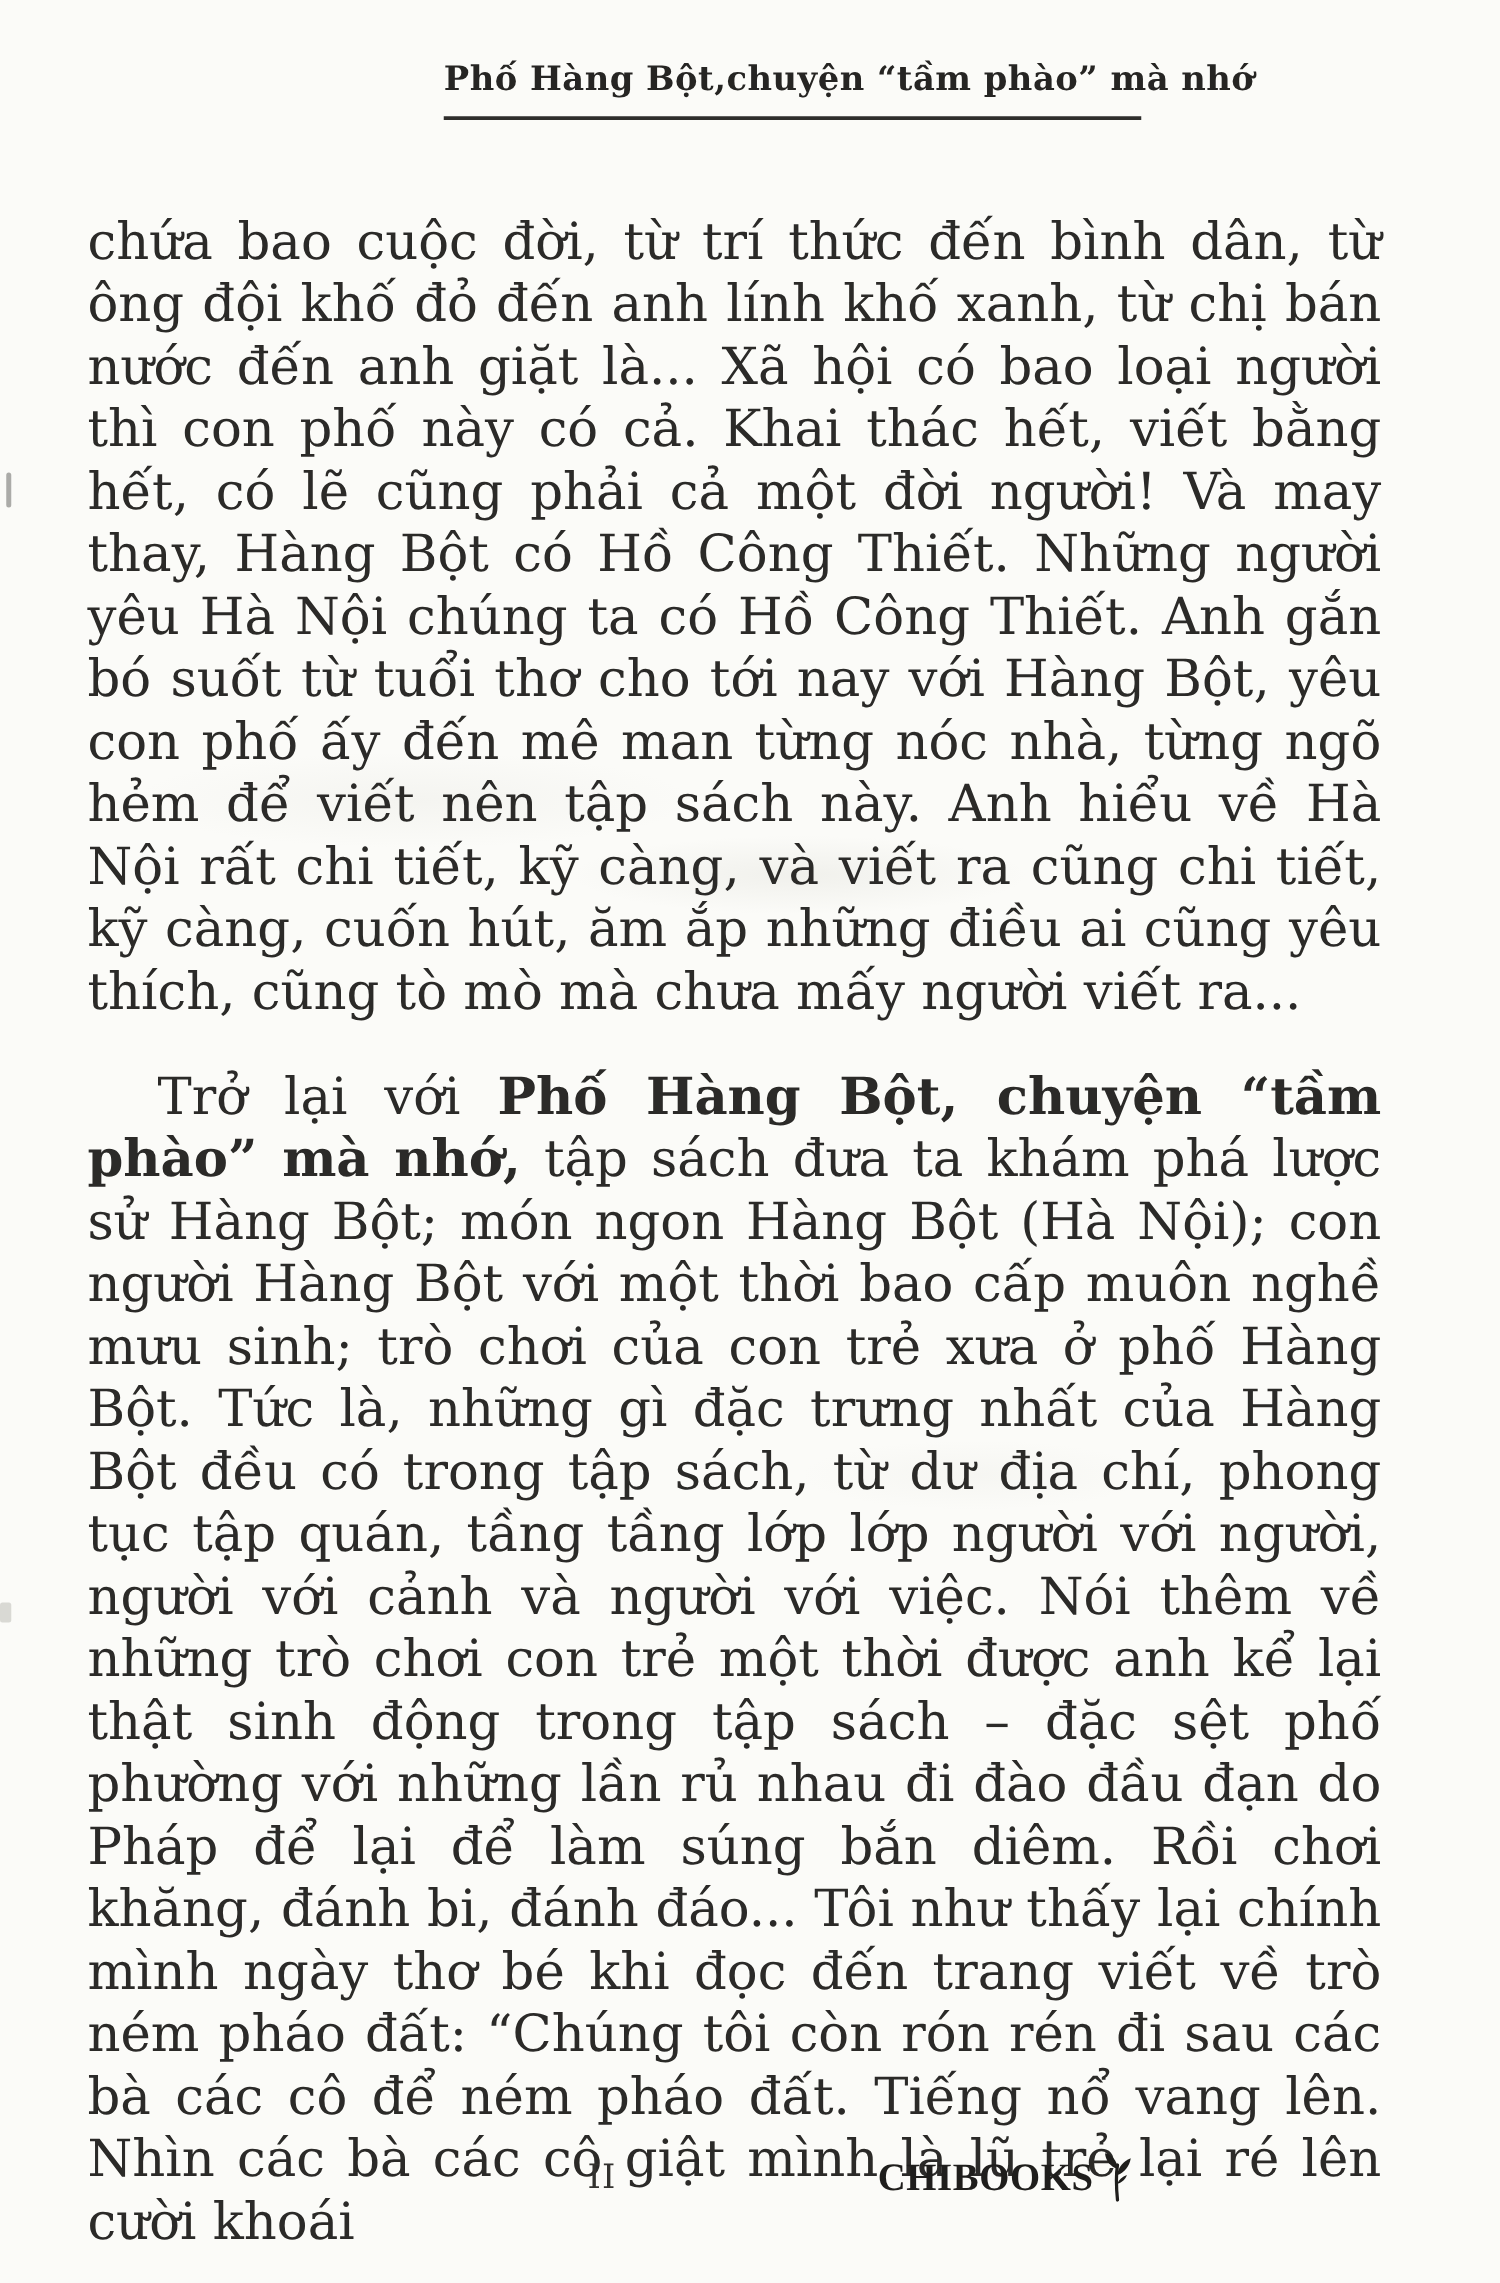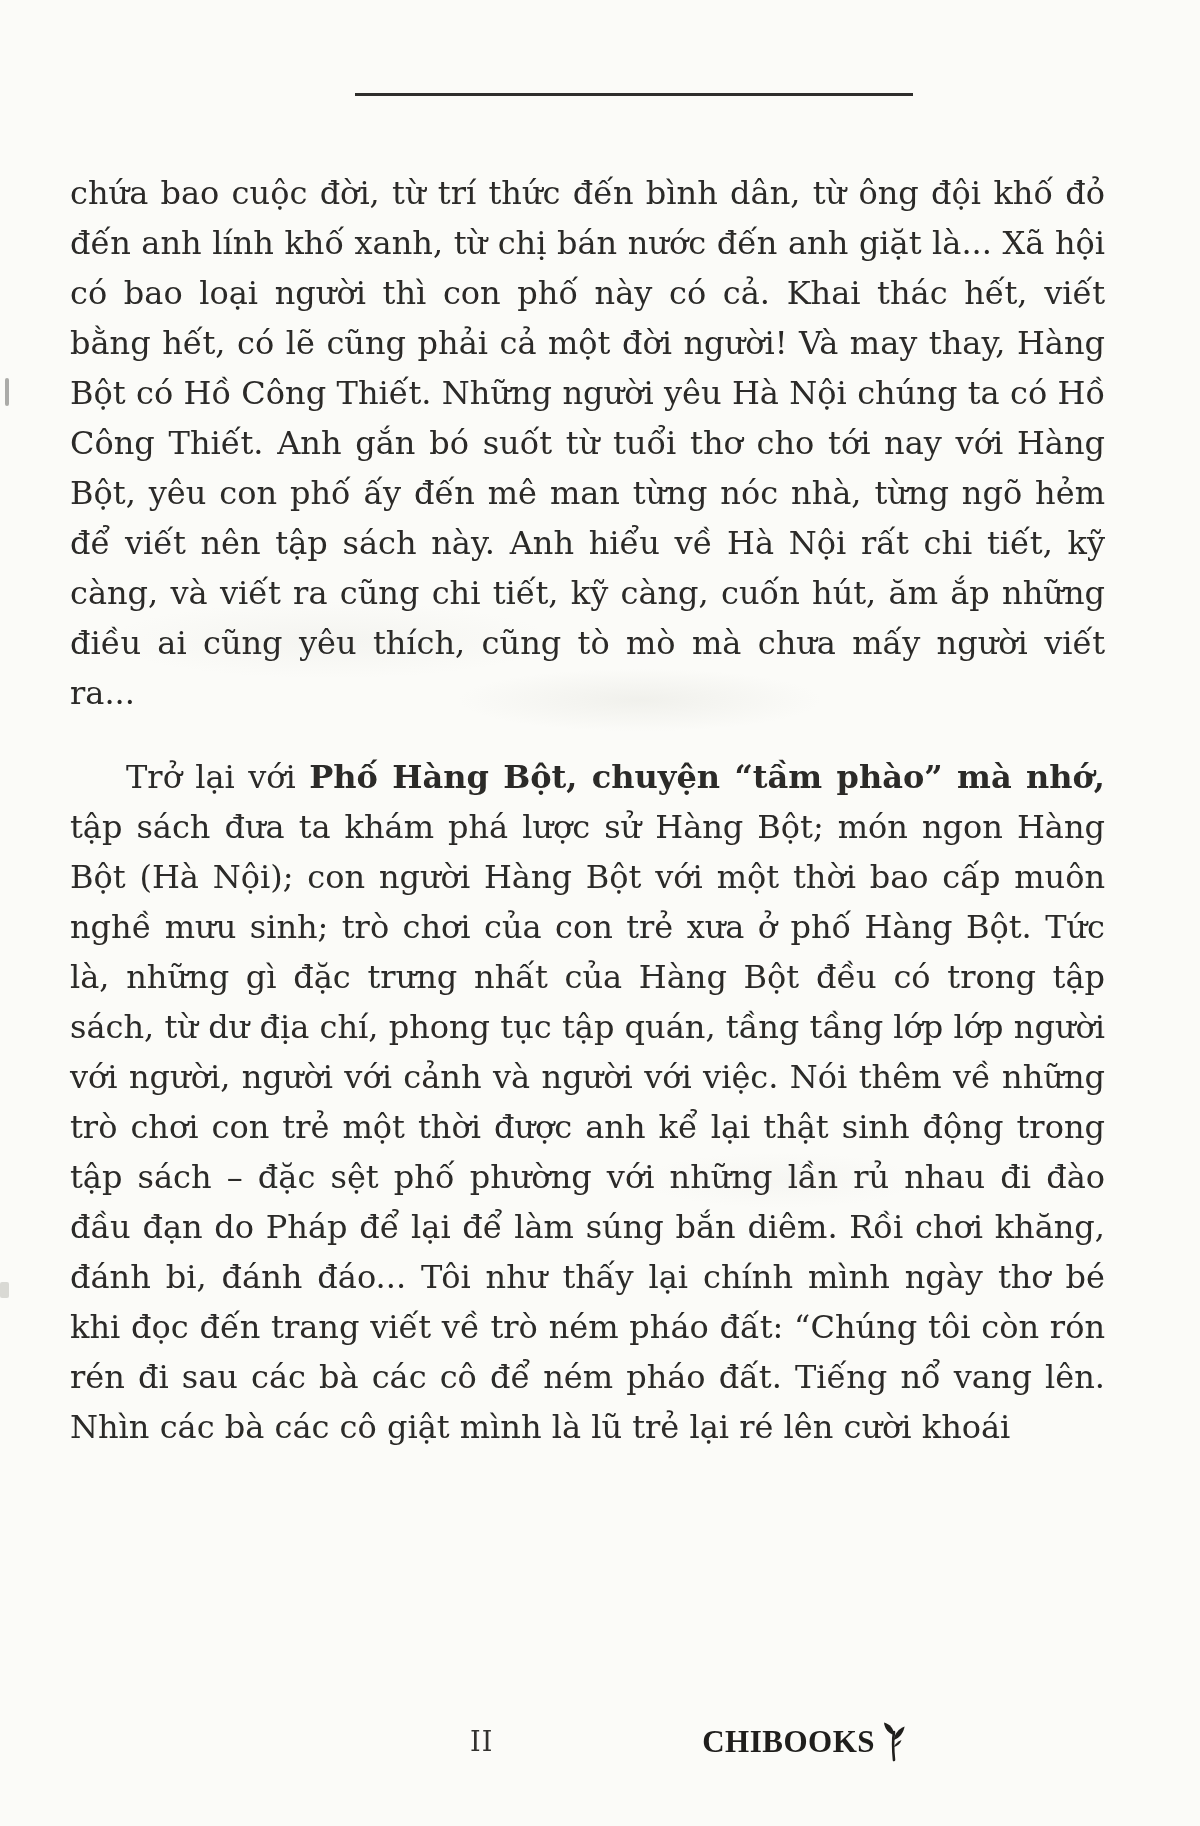--- a/index.html
+++ b/index.html
@@ -43,21 +43,21 @@
     top: 93px; left: 355px; width: 558px; height: 3px;
     background: #2f2e2c;
   }
 
   .page-body {
     position: absolute;
     top: 168px; left: 70px; right: 95px;
   }
   .para {
     margin: 0;
-    font-size: 32px;
+    font-size: 41px;
     line-height: 50px;
     text-align: justify;
     color: #2b2a28;
   }
   .para + .para { margin-top: 34px; }
   .para.indent { text-indent: 56px; }
   .para .bold { font-weight: bold; }
 
   .page-footer {
     position: absolute;
@@ -88,20 +88,21 @@
   .sprout { display: block; margin-bottom: -2px; }
 </style>
 </head>
 <body>
 
 <div class="page">
 
   <div class="artifact-smudge-1"></div>
   <div class="artifact-smudge-2"></div>
 
+  <div class="running-header">Phố Hàng Bột,chuyện “tầm phào” mà nhớ</div>
 
   <div class="header-rule"></div>
 
   <main class="page-body">
     <div>
         <p class="para"><span>chứa bao cuộc đời, từ trí thức đến bình dân, từ ông đội khố đỏ đến anh lính khố xanh, từ chị bán nước đến anh giặt là... Xã hội có bao loại người thì con phố này có cả. Khai thác hết, viết bằng hết, có lẽ cũng phải cả một đời người! Và may thay, Hàng Bột có Hồ Công Thiết. Những người yêu Hà Nội chúng ta có Hồ Công Thiết. Anh gắn bó suốt từ tuổi thơ cho tới nay với Hàng Bột, yêu con phố ấy đến mê man từng nóc nhà, từng ngõ hẻm để viết nên tập sách này.  Anh hiểu về Hà Nội rất chi tiết, kỹ càng, và viết ra cũng chi tiết, kỹ càng, cuốn hút, ăm ắp những điều ai cũng yêu thích, cũng tò mò mà chưa mấy người viết ra...</span></p>
         <p class="para indent"><span>Trở lại với </span><span class="bold">Phố Hàng Bột, chuyện “tầm phào” mà nhớ,</span><span> tập sách đưa ta khám phá lược sử Hàng Bột; món ngon Hàng Bột (Hà Nội); con người Hàng Bột với một thời bao cấp muôn nghề mưu sinh; trò chơi của con trẻ xưa ở phố Hàng Bột. Tức là, những gì đặc trưng nhất của Hàng Bột đều có trong tập sách, từ dư địa chí, phong tục tập quán, tầng tầng lớp lớp người với người, người với cảnh và người với việc. Nói thêm về những trò chơi con trẻ một thời được anh kể lại thật sinh động trong tập sách – đặc sệt phố phường với những lần rủ nhau đi đào đầu đạn do Pháp để lại để làm súng bắn diêm. Rồi chơi khăng, đánh bi, đánh đáo... Tôi như thấy lại chính mình ngày thơ bé khi đọc đến trang viết về trò ném pháo đất: “Chúng tôi còn rón rén đi sau các bà các cô để ném pháo đất. Tiếng nổ vang lên. Nhìn các bà các cô giật mình là lũ trẻ lại ré lên cười khoái</span></p>
       </div>
   </main>
 

